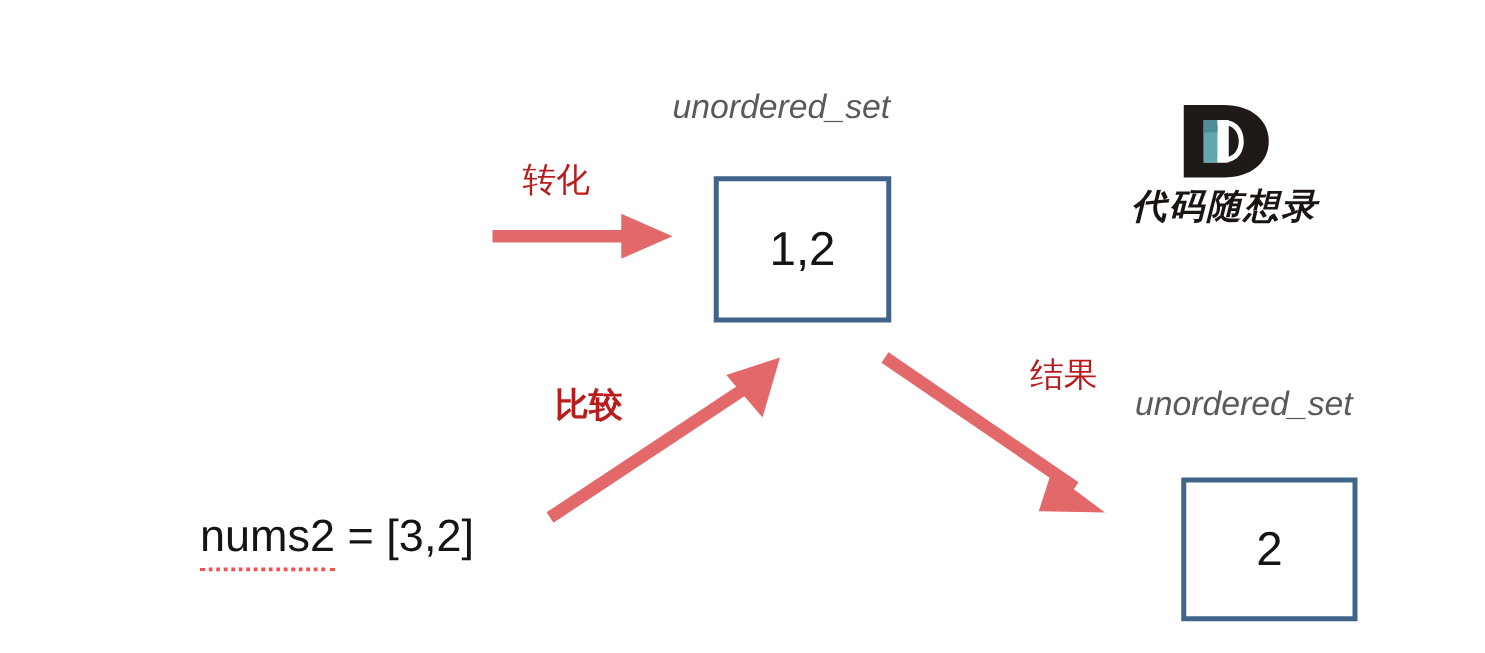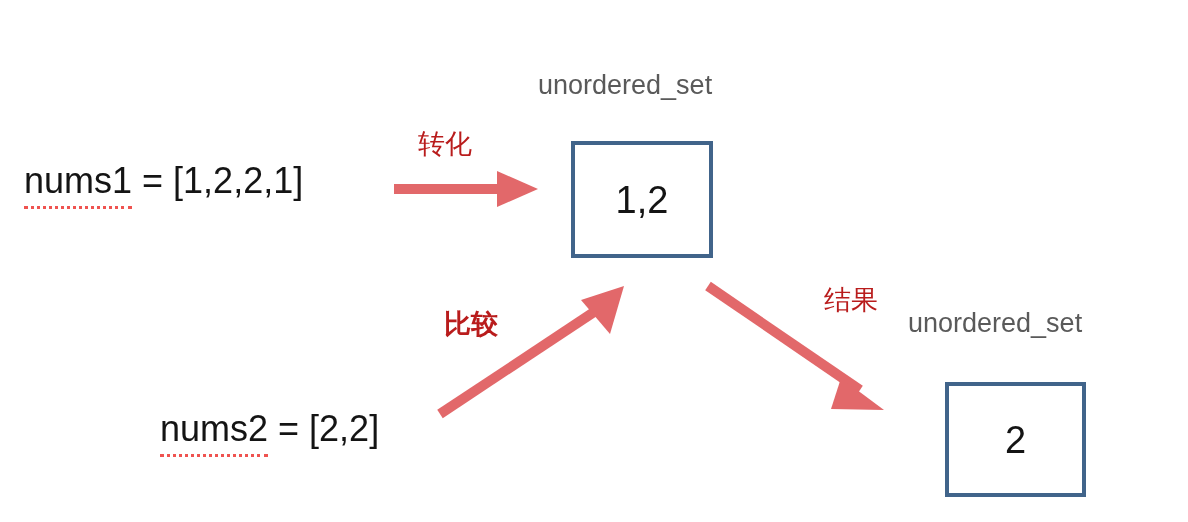--- a/index.html
+++ b/index.html
@@ -40,20 +40,21 @@
     height: 0;
     border-bottom: 3px dotted #ef5350;
   }
 
   
   .set-caption {
     font-size: 27px;
     color: #5a5a5a;
     white-space: nowrap;
     font-family: "Liberation Sans", "DejaVu Sans", sans-serif;
+    font-style: italic;
   }
 
   
   .set-box {
     border: 4px solid #41648a;
     background: #ffffff;
     box-sizing: border-box;
     display: flex;
     align-items: center;
     justify-content: center;
@@ -96,39 +97,50 @@
     font-style: italic;
     white-space: nowrap;
     margin-top: 2px;
   }
 </style>
 </head>
 <body>
 
 <div id="canvas">
 
-  <div class="abs expr" style="left:24px; top:160px;">
-    <span class="varname">nums1</span><span> = [1,2,2,1]</span>
-  </div>
 
   <div class="abs" style="left:418px; top:126px;">
     <span class="arrow-label">转化</span>
   </div>
   <div class="abs" style="left:392px; top:166px;">
     <svg class="arrow-svg" width="150" height="46" viewBox="0 0 150 46">
       <line x1="2" y1="23" x2="112" y2="23" stroke="#e2686a" stroke-width="10"></line>
       <polygon points="105,5 146,23 105,41" fill="#e2686a"></polygon>
     </svg>
   </div>
 
   <div class="abs set-caption" style="left:538px; top:70px;">unordered_set</div>
   <div class="abs set-box" style="left:571px; top:125px; width:142px; height:117px;">
     <span class="set-box-value">1,2</span>
   </div>
 
+  <div class="abs logo-wrap" style="left:878px; top:82px; width:204px;">
+    <div class="logo-d">
+      <svg width="74" height="62" viewBox="0 0 74 62">
+        <path d="M4 2 H36 C58 2 72 14 72 31 C72 48 58 60 36 60 H4 Z" fill="#1f1a17"></path>
+        <rect x="20" y="14" width="20" height="34" fill="#ffffff"></rect>
+        <rect x="20" y="14" width="11" height="34" fill="#63a8b0"></rect>
+        <rect x="20" y="14" width="11" height="10" fill="#4e8d95"></rect>
+        <path d="M20 14 H36 C46 14 52 21 52 31 C52 41 46 48 36 48 H20 Z" fill="none"></path>
+        <path d="M40 14 H36 C36 14 36 14 36 14 C46 14 52 21 52 31 C52 41 46 48 36 48 H31 V48 H36 C46 48 52 41 52 31 C52 21 46 14 36 14 Z" fill="#1f1a17"></path>
+        <path d="M31 14 H36 C46 14 52 21 52 31 C52 41 46 48 36 48 H31 V44 H36 C43 44 48 39 48 31 C48 23 43 18 36 18 H31 Z" fill="#ffffff"></path>
+      </svg>
+    </div>
+    <div class="logo-cn">代码随想录</div>
+  </div>
 
   <div class="abs" style="left:784px; top:282px;margin-left:40px;">
     <span class="arrow-label">结果</span>
   </div>
   <div class="abs" style="left:700px; top:278px;">
     <svg class="arrow-svg" width="195" height="140" viewBox="0 0 195 140">
       <line x1="8" y1="8" x2="160" y2="112" stroke="#e2686a" stroke-width="10" stroke-linecap="butt"></line>
       <polygon points="141,100 184,132 131,131" fill="#e2686a"></polygon>
     </svg>
   </div>
@@ -142,16 +154,16 @@
     <span class="arrow-label">比较</span>
   </div>
   <div class="abs" style="left:432px; top:282px;">
     <svg class="arrow-svg" width="200" height="140" viewBox="0 0 200 140">
       <line x1="8" y1="132" x2="168" y2="26" stroke="#e2686a" stroke-width="10" stroke-linecap="butt"></line>
       <polygon points="149,18 192,4 178,52" fill="#e2686a"></polygon>
     </svg>
   </div>
 
   <div class="abs expr" style="left:160px; top:408px;">
-    <span class="varname">nums2</span><span> = [2,2]</span>
+    <span class="varname">nums2</span><span> = [3,2]</span>
   </div>
 
 </div>
 
 </body></html>

